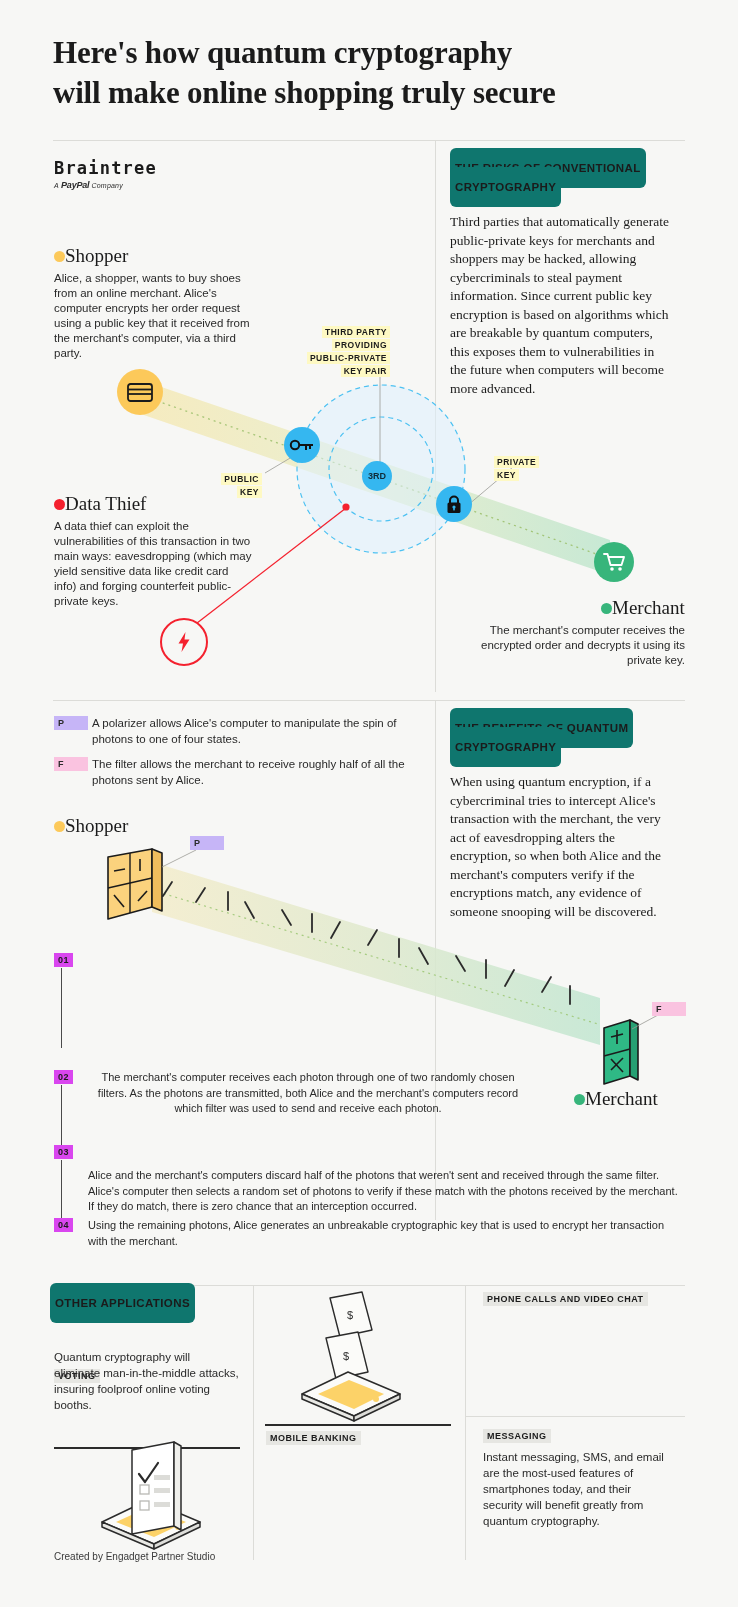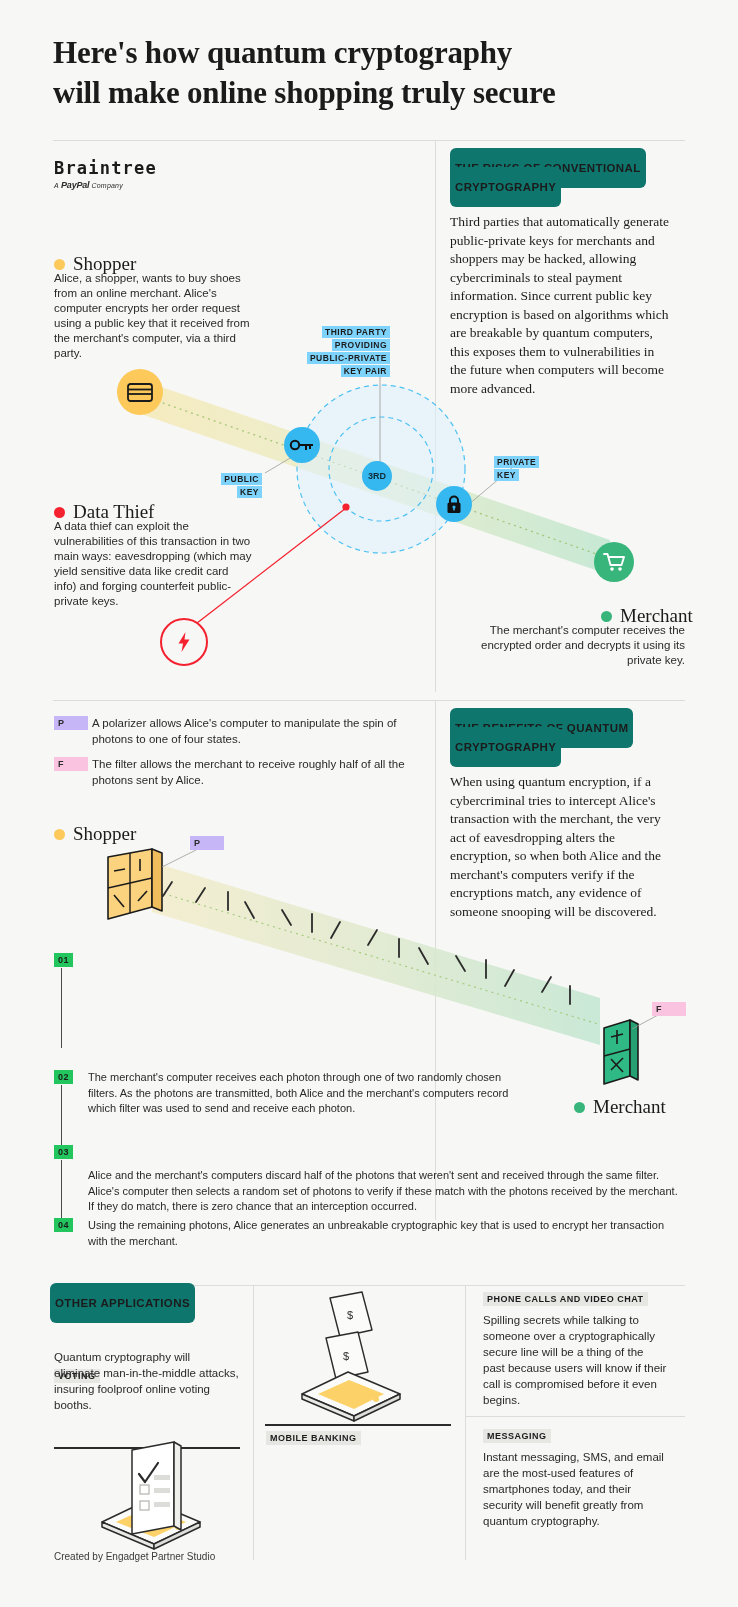--- a/index.html
+++ b/index.html
@@ -74,22 +74,20 @@
     font-size: 9px;
     letter-spacing: -0.2px;
   }
   .bt-sub .a, .bt-sub .c { font-style: italic; }
 
   
   .role {
     position: absolute;
     display: flex;
     align-items: center;
-    gap: 8px;
-    margin-top: 8px;
   }
   .role .dot {
     width: 11px; height: 11px; border-radius: 50%;
   }
   .role .rlabel {
     font-family: "Liberation Serif", serif;
     font-size: 19px;
     color: #1b1b1b;
   }
   .body-txt {
@@ -125,21 +123,21 @@
 
   
   .cap {
     position: absolute;
     font-size: 8.5px;
     font-weight: bold;
     letter-spacing: 0.5px;
     color: #1b1b1b;
     line-height: 13px;
   }
-  .cap span { background: #7dd3fc; padding: 1px 3px; }
+  .cap span { background: #fef9c3; padding: 1px 3px; }
   .cap.right { text-align: right; }
 
   
   .node {
     position: absolute;
     border-radius: 50%;
     display: flex;
     align-items: center;
     justify-content: center;
   }
@@ -174,21 +172,21 @@
     line-height: 16px;
     color: #2a2a2a;
   }
 
   
   .step-num {
     position: absolute;
     font-size: 9px;
     font-weight: bold;
     color: #1b1b1b;
-    background: #22c55e;
+    background: #d946ef;
     padding: 2px 4px;
     letter-spacing: 0.4px;
   }
   .step-txt {
     position: absolute;
     font-size: 11px;
     line-height: 15.5px;
     color: #2a2a2a;
   }
   .step-rule {
@@ -444,21 +442,21 @@
   <div class="role" style="left:574px; top:1088px;">
     <span class="dot" style="background:#37b57b"></span>
     <span class="rlabel">Merchant</span>
   </div>
 
   <div class="step-rule" style="left:61px; top:968px; height:80px;"></div>
   <div class="step-num" style="left:54px; top:953px;">01</div>
 
   <div class="step-rule" style="left:61px; top:1085px; height:60px;"></div>
   <div class="step-num" style="left:54px; top:1070px;">02</div>
-  <div class="step-txt" style="left:88px; top:1070px; width:440px;">The merchant's computer receives each photon through one of two randomly chosen filters. As the photons are transmitted, both Alice and the merchant's computers record which filter was used to send and receive each photon.</div>
+  <div class="step-txt" style="left:88px; top:1070px; width:440px;text-align:center;">The merchant's computer receives each photon through one of two randomly chosen filters. As the photons are transmitted, both Alice and the merchant's computers record which filter was used to send and receive each photon.</div>
 
   <div class="step-rule" style="left:61px; top:1160px; height:60px;"></div>
   <div class="step-num" style="left:54px; top:1145px;">03</div>
   <div class="step-txt" style="left:88px; top:1145px; width:590px;margin-top:23px;">Alice and the merchant's computers discard half of the photons that weren't sent and received through the same filter. Alice's computer then selects a random set of photons to verify if these match with the photons received by the merchant. If they do match, there is zero chance that an interception occurred.</div>
 
   <div class="step-num" style="left:54px; top:1218px;">04</div>
   <div class="step-txt" style="left:88px; top:1218px; width:590px;">Using the remaining photons, Alice generates an unbreakable cryptographic key that is used to encrypt her transaction with the merchant.</div>
 
   <div class="hr" style="left:53px; top:1285px; width:632px;"></div>
   <div class="vr" style="left:253px; top:1285px; height:275px;"></div>
@@ -504,21 +502,20 @@
     <circle cx="90" cy="109" r="3" fill="#fcd268"></circle>
   </svg>
   <div class="hr" style="left:265px; top:1424px; width:186px; height:2px; background:#2b2b2b;"></div>
   <div class="sub-tag" style="left:266px; top:1433px;">
     <span>MOBILE BANKING</span>
   </div>
 
   <div class="sub-tag" style="left:483px; top:1294px;">
     <span>PHONE CALLS AND VIDEO CHAT</span>
   </div>
-  <div class="card-txt" style="left:483px; top:1312px; width:185px;">Spilling secrets while talking to someone over a cryptographically secure line will be a thing of the past because users will know if their call is compromised before it even begins.</div>
 
   <div class="hr" style="left:465px; top:1416px; width:220px;"></div>
 
   <div class="sub-tag" style="left:483px; top:1431px;">
     <span>MESSAGING</span>
   </div>
   <div class="card-txt" style="left:483px; top:1449px; width:185px;">Instant messaging, SMS, and email are the most-used features of smartphones today, and their security will benefit greatly from quantum cryptography.</div>
 
 </div>
 

